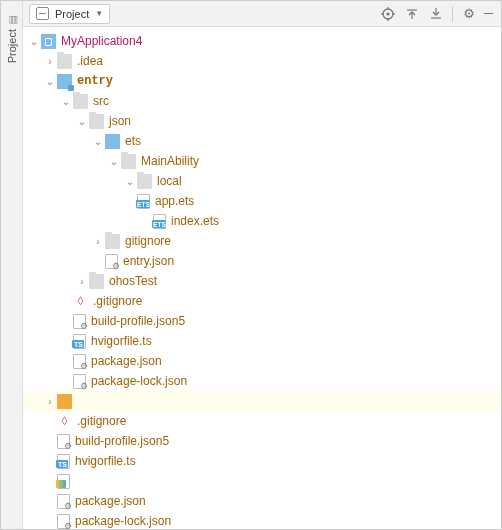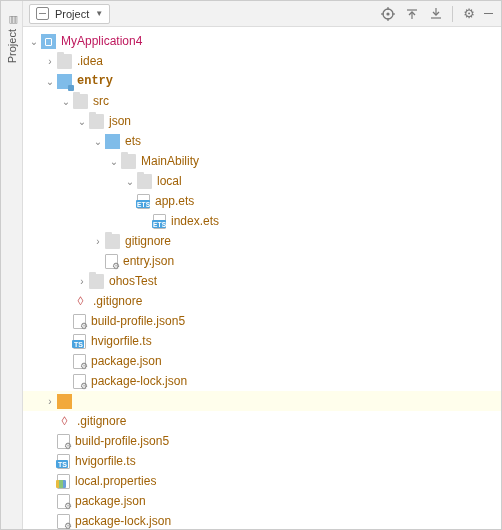--- a/index.html
+++ b/index.html
@@ -412,21 +412,20 @@
       <span class="ficon file ts">
           <span class="tag">TS</span>
         </span>
       <span class="label">hvigorfile.ts</span>
     </div>
 
     <div class="node no-children">
       <span class="indent" style="width:20px"></span>
       <span class="chevron">›</span>
       <span class="ficon file props"></span>
-      <span class="label">local.properties</span>
     </div>
 
     <div class="node no-children">
       <span class="indent" style="width:20px"></span>
       <span class="chevron">›</span>
       <span class="ficon file json-cog"></span>
       <span class="label">package.json</span>
     </div>
 
     <div class="node no-children">

